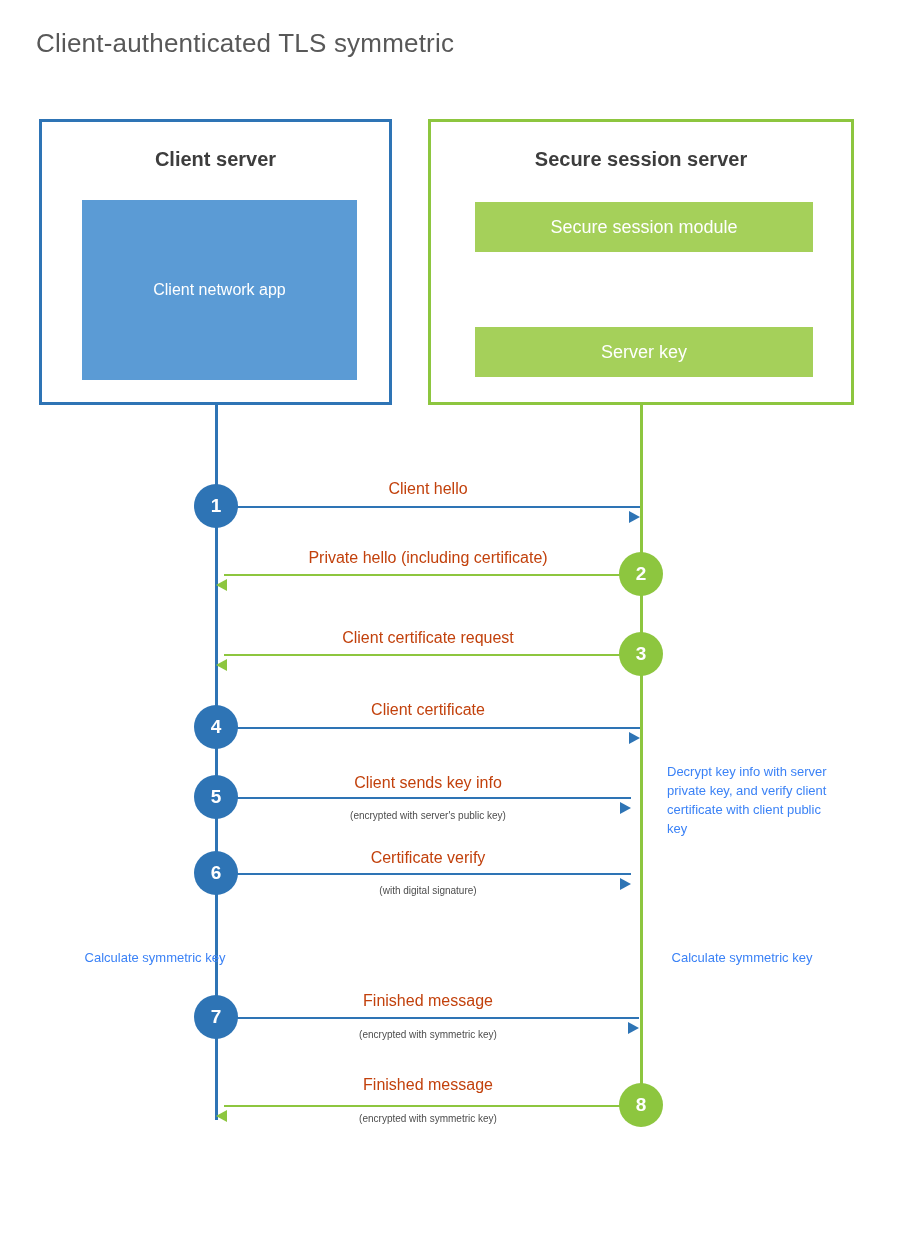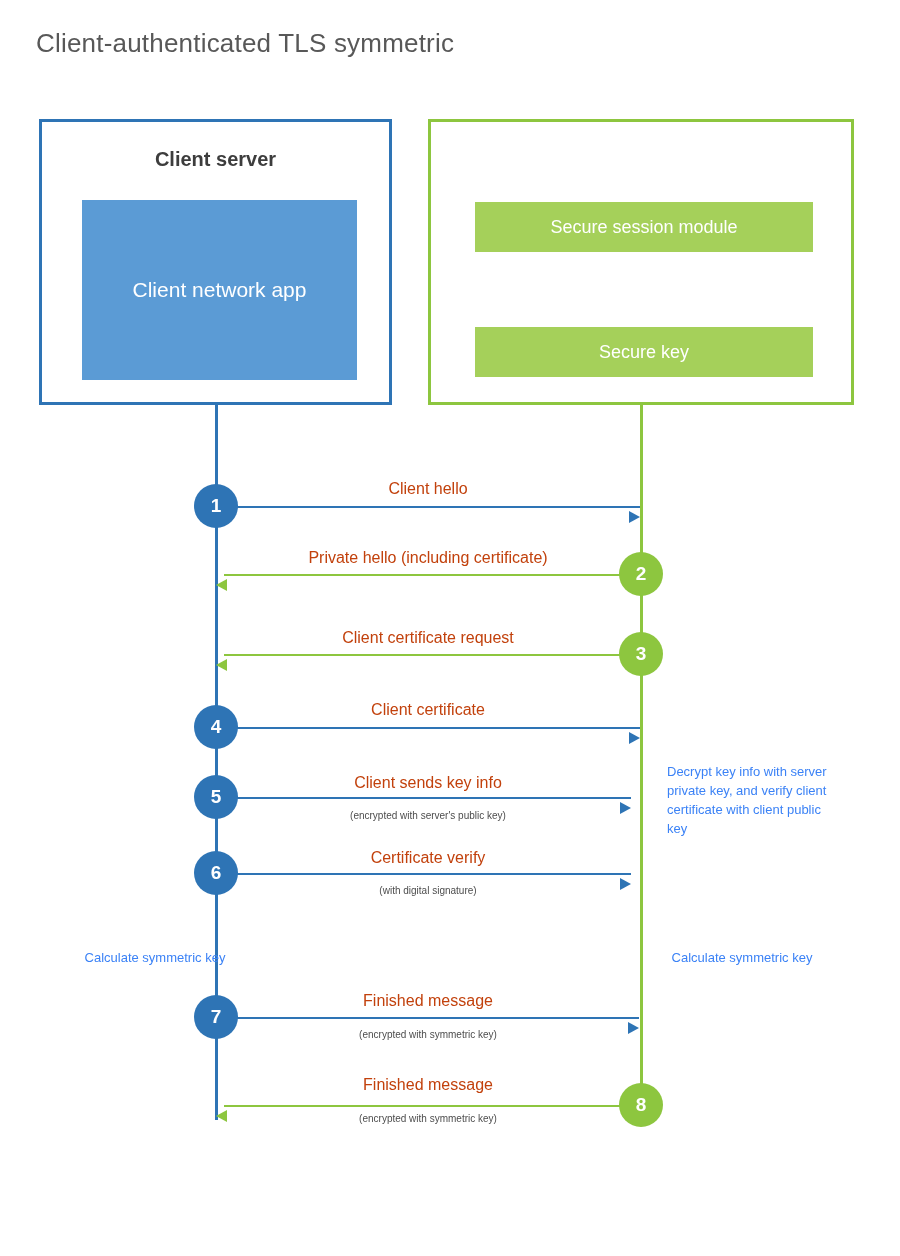--- a/index.html
+++ b/index.html
@@ -57,21 +57,21 @@
   }
 
   #client-app {
     position: absolute;
     left: 40px;
     top: 78px;
     width: 275px;
     height: 180px;
     background: #5b9bd5;
     color: #ffffff;
-    font-size: 21px;
+    font-size: 16px;
     display: flex;
     align-items: center;
     justify-content: center;
     text-align: center;
     line-height: 1.35;
   }
 
   .server-item {
     position: absolute;
     left: 44px;
@@ -170,22 +170,23 @@
 <body>
 
 <div id="page-title">Client-authenticated TLS symmetric</div>
 
 <div class="party-box" id="client-box">
   <div class="party-title">Client server</div>
   <div id="client-app">Client network app</div>
 </div>
 
 <div class="party-box" id="server-box">
+  <div class="party-title">Secure session server</div>
   <div class="server-item" id="server-item-0">Secure session module</div>
-  <div class="server-item" id="server-item-2">Secure key</div>
+  <div class="server-item" id="server-item-2">Server key</div>
 </div>
 
 <div class="lifeline" id="client-lifeline"></div>
 <div class="lifeline" id="server-lifeline"></div>
 
 <div class="msg blue">
   <div class="arrow-line" style="left:216px; top:506px; width:424px;"></div>
   <div class="arrow-head" style="left:629px; top:511px;"></div>
   <div class="msg-label" style="left:208px; top:480px;">Client hello</div>
 </div>

